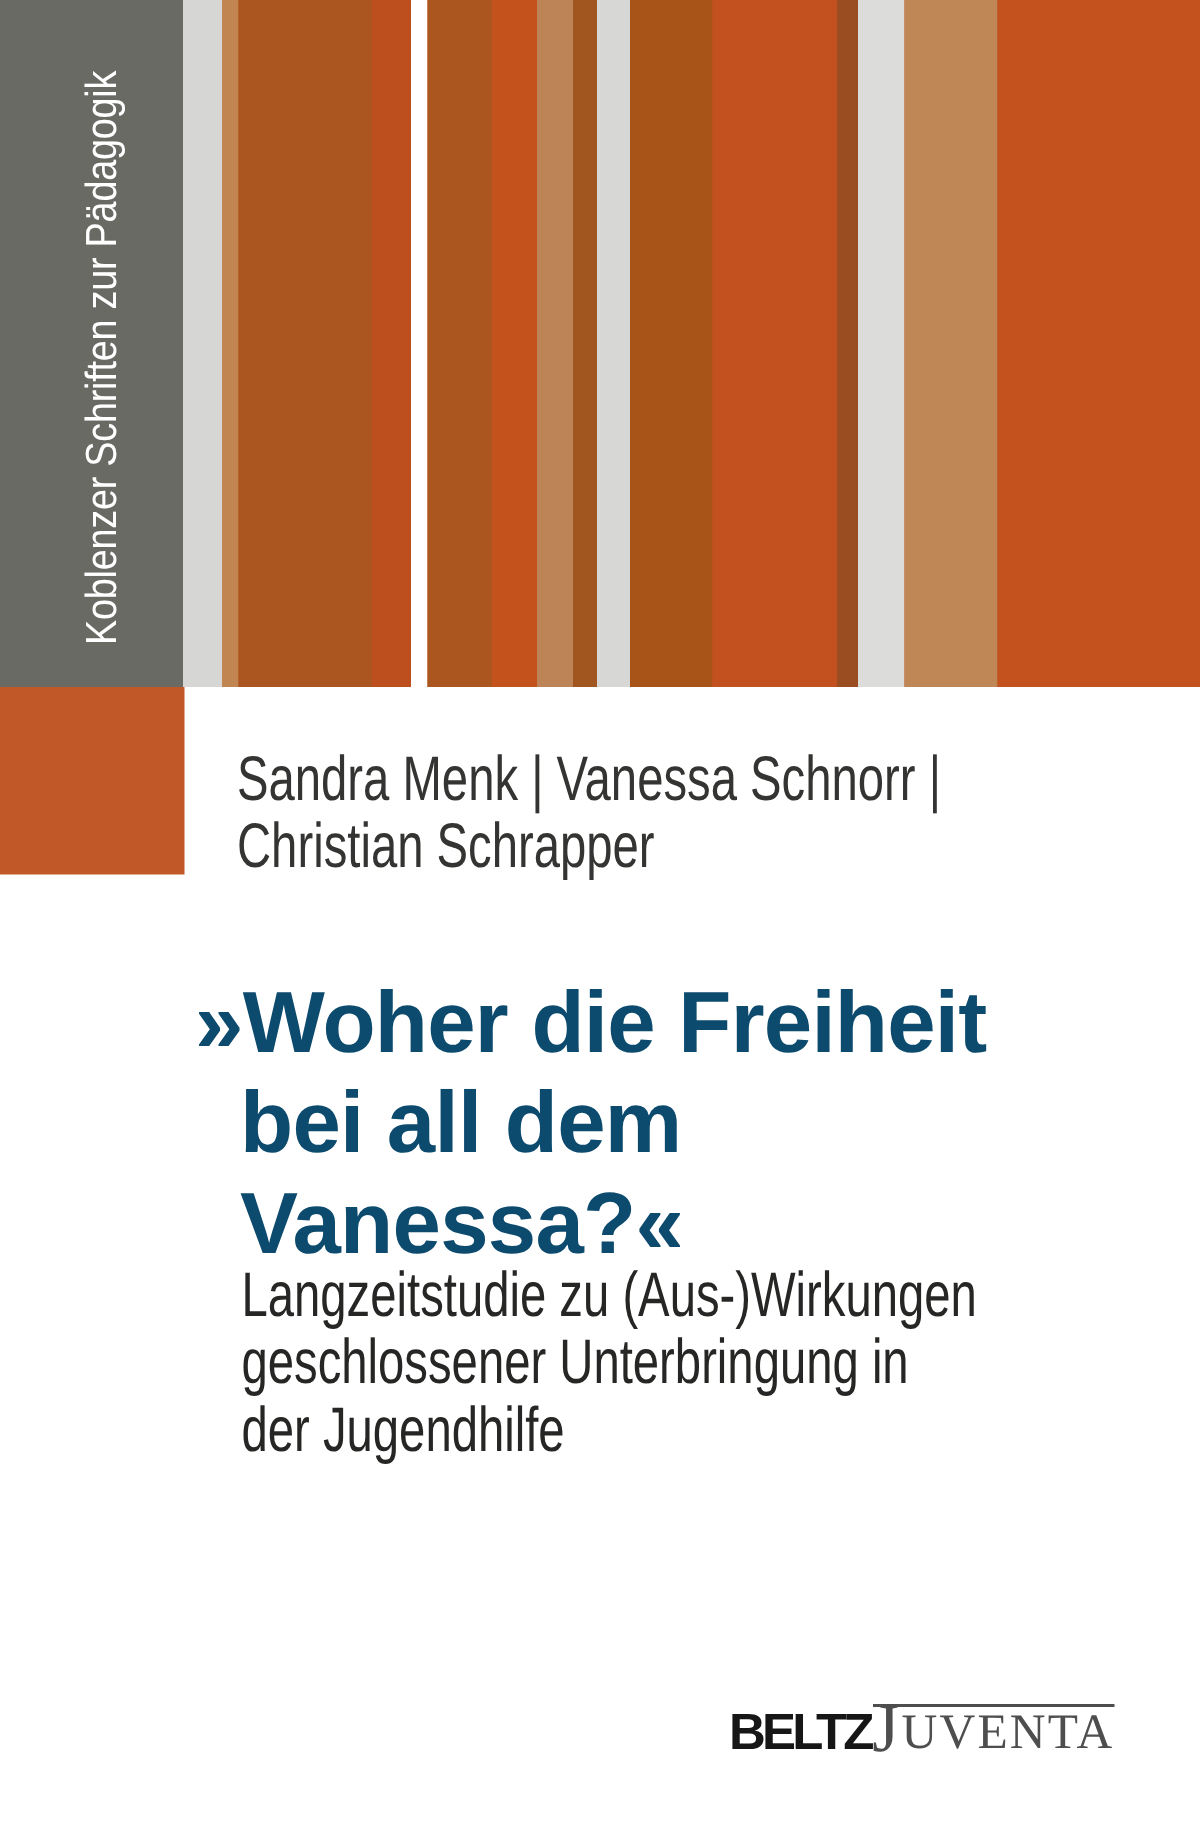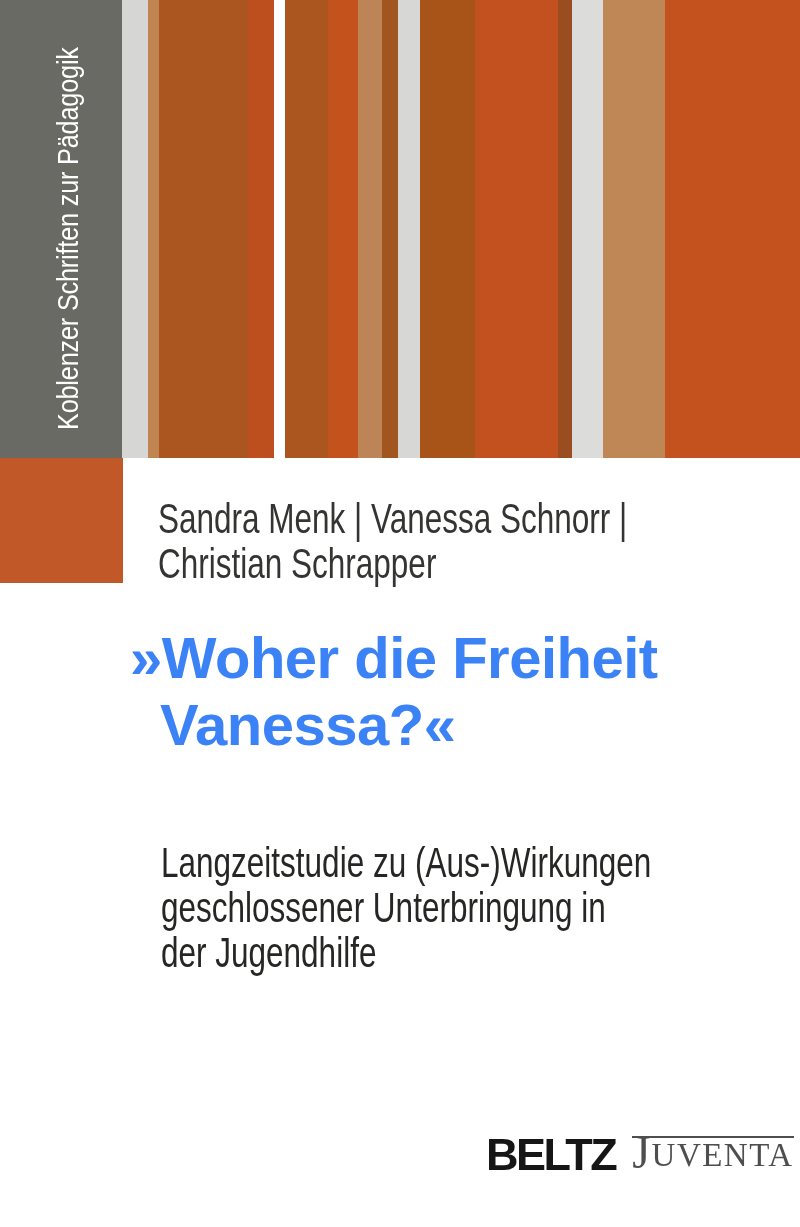--- a/index.html
+++ b/index.html
@@ -57,27 +57,27 @@
     color:#262624;
     transform:scale(0.75,1);transform-origin:0 0;
     white-space:nowrap;
   }
   
   #publisher{
     position:absolute;left:486px;top:1136px;
     display:flex;align-items:flex-start;
   }
   #beltz{
-    font-size:45px;font-weight:bold;line-height:38px;
+    font-size:34px;font-weight:bold;line-height:38px;
     letter-spacing:-2.5px;
     color:#161616;
     white-space:nowrap;
   }
   #juventa{
-    margin-left:17px;
+    margin-left:1px;
     border-top:2px solid #4e4e4e;
     padding-top:1px;
     font-family:"Liberation Serif",serif;
     font-size:33px;line-height:33px;letter-spacing:1.5px;
     color:#4e4e4e;
     white-space:nowrap;
   }
   #juventa .big-j{
     font-size:46px;line-height:0;
     position:relative;top:2px;
@@ -112,22 +112,23 @@
     <div id="spine-text" style="color: rgb(255, 255, 255);">Koblenzer Schriften zur Pädagogik</div>
   </div>
 
   <div id="orange-block" style="background: rgb(192, 88, 39); left: 0px; top: 458px; width: 123px; height: 125px;"></div>
 
   <div id="authors" style="color: rgb(52, 52, 50);">
     <div>Sandra Menk | Vanessa Schnorr |</div>
     <div>Christian Schrapper</div>
   </div>
 
-  <div id="title" style="color: #3b82f6;">
+  <div id="title" style="color: #0c4a6e; margin-top: 24px;">
     <div class="hang">»Woher die Freiheit</div>
+    <div>bei all dem</div>
     <div>Vanessa?«</div>
   </div>
 
   <div id="subtitle" style="color: rgb(38, 38, 36);">
     <div>Langzeitstudie zu (Aus-)Wirkungen</div>
     <div>geschlossener Unterbringung in</div>
     <div>der Jugendhilfe</div>
   </div>
 
   <div id="publisher">

